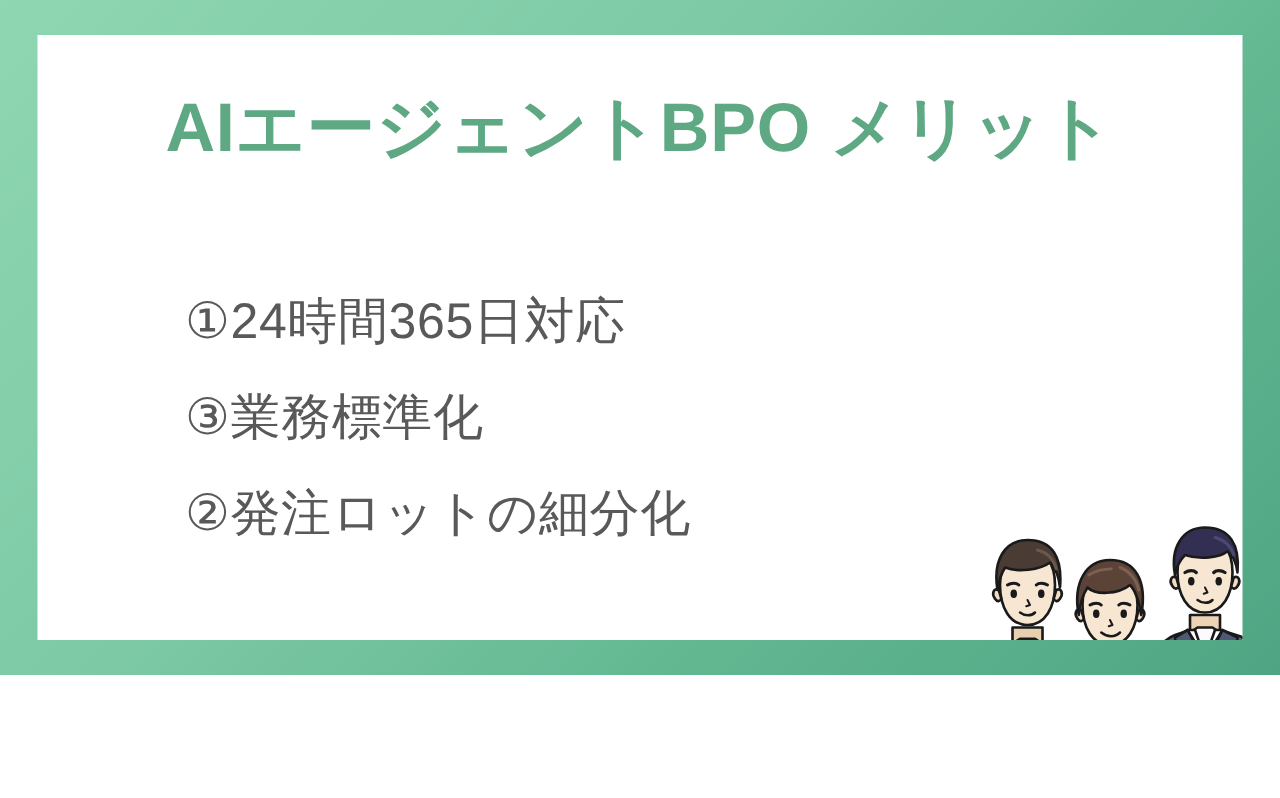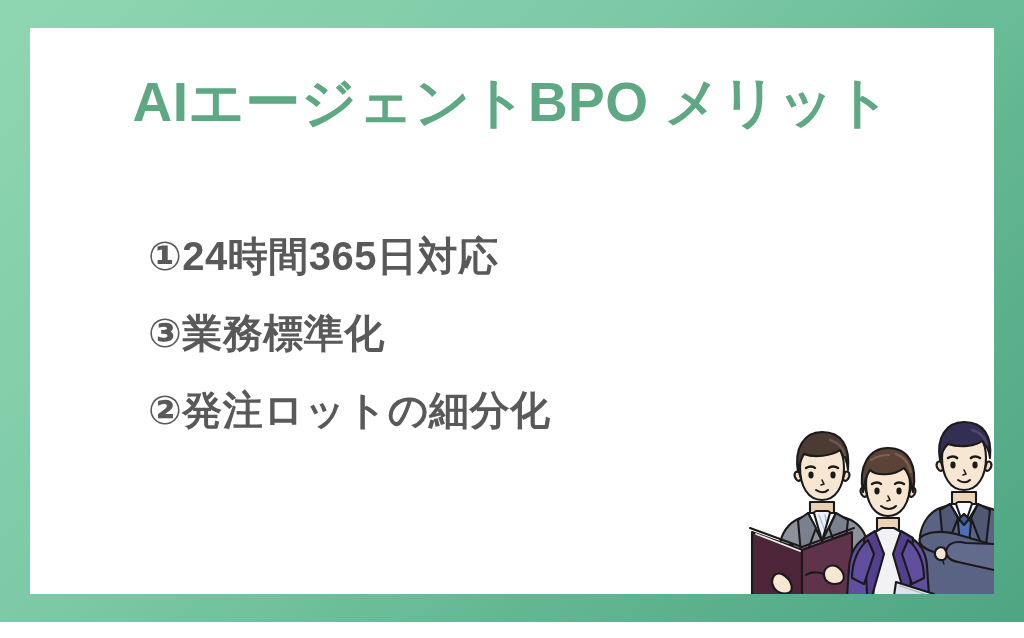--- a/index.html
+++ b/index.html
@@ -11,21 +11,21 @@
     width: 1024px;
     height: 638px;
     font-family: "Liberation Sans", "DejaVu Sans", sans-serif;
     overflow: hidden;
   }
 
   
   #slide {
     position: relative;
     width: 1024px;
-    height: 622px;
+    height: 540px;
     background: linear-gradient(135deg, #8fd6b2 0%, #7ecaa6 38%, #63b892 68%, #4fa583 100%);
     box-sizing: border-box;
     overflow: hidden;
   }
 
   #slide-inner {
     position: absolute;
     left: 30px;
     top: 28px;
     right: 30px;
@@ -55,21 +55,21 @@
     left: 118px;
     top: 190px;
     width: 640px;
   }
   .bullet-row {
     height: 77px;
     display: flex;
     align-items: center;
     color: #595959;
     font-size: 40px;
-    font-weight: bold;
+    font-weight: normal;
     letter-spacing: 0.5px;
     white-space: nowrap;
   }
 
   
   #illustration {
     position: absolute;
     left: 714px;
     top: 386px;
     width: 278px;

